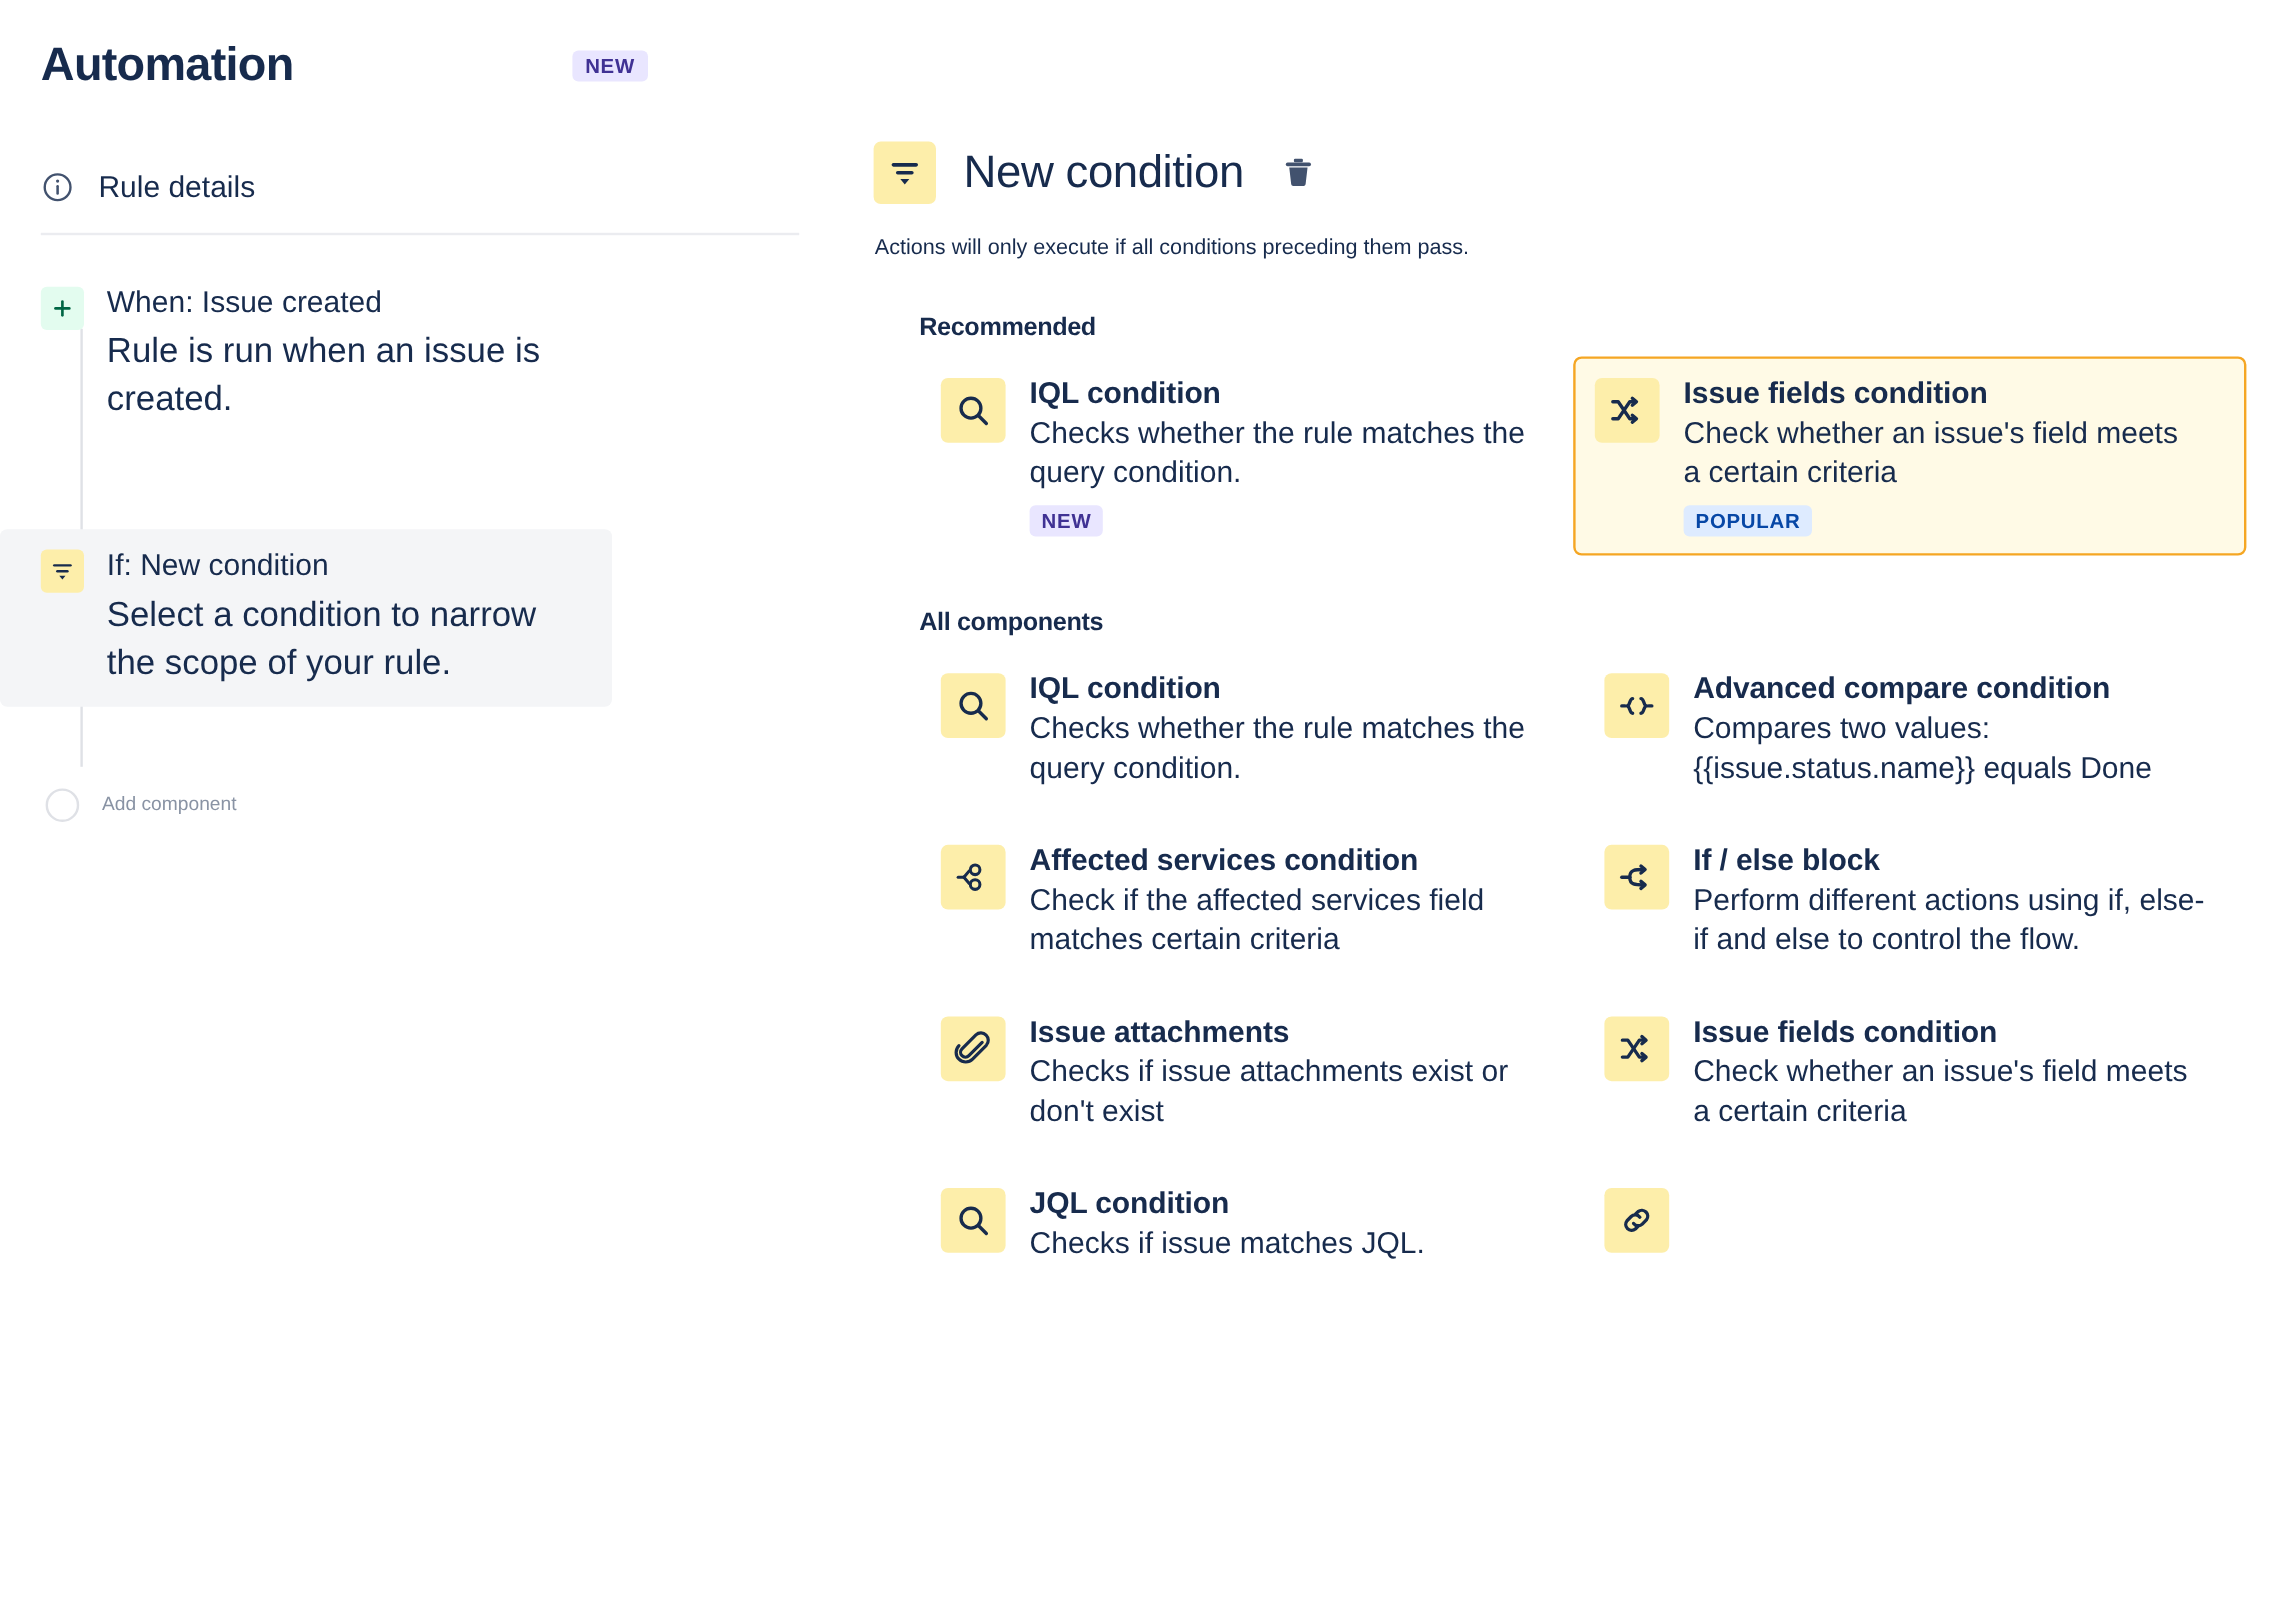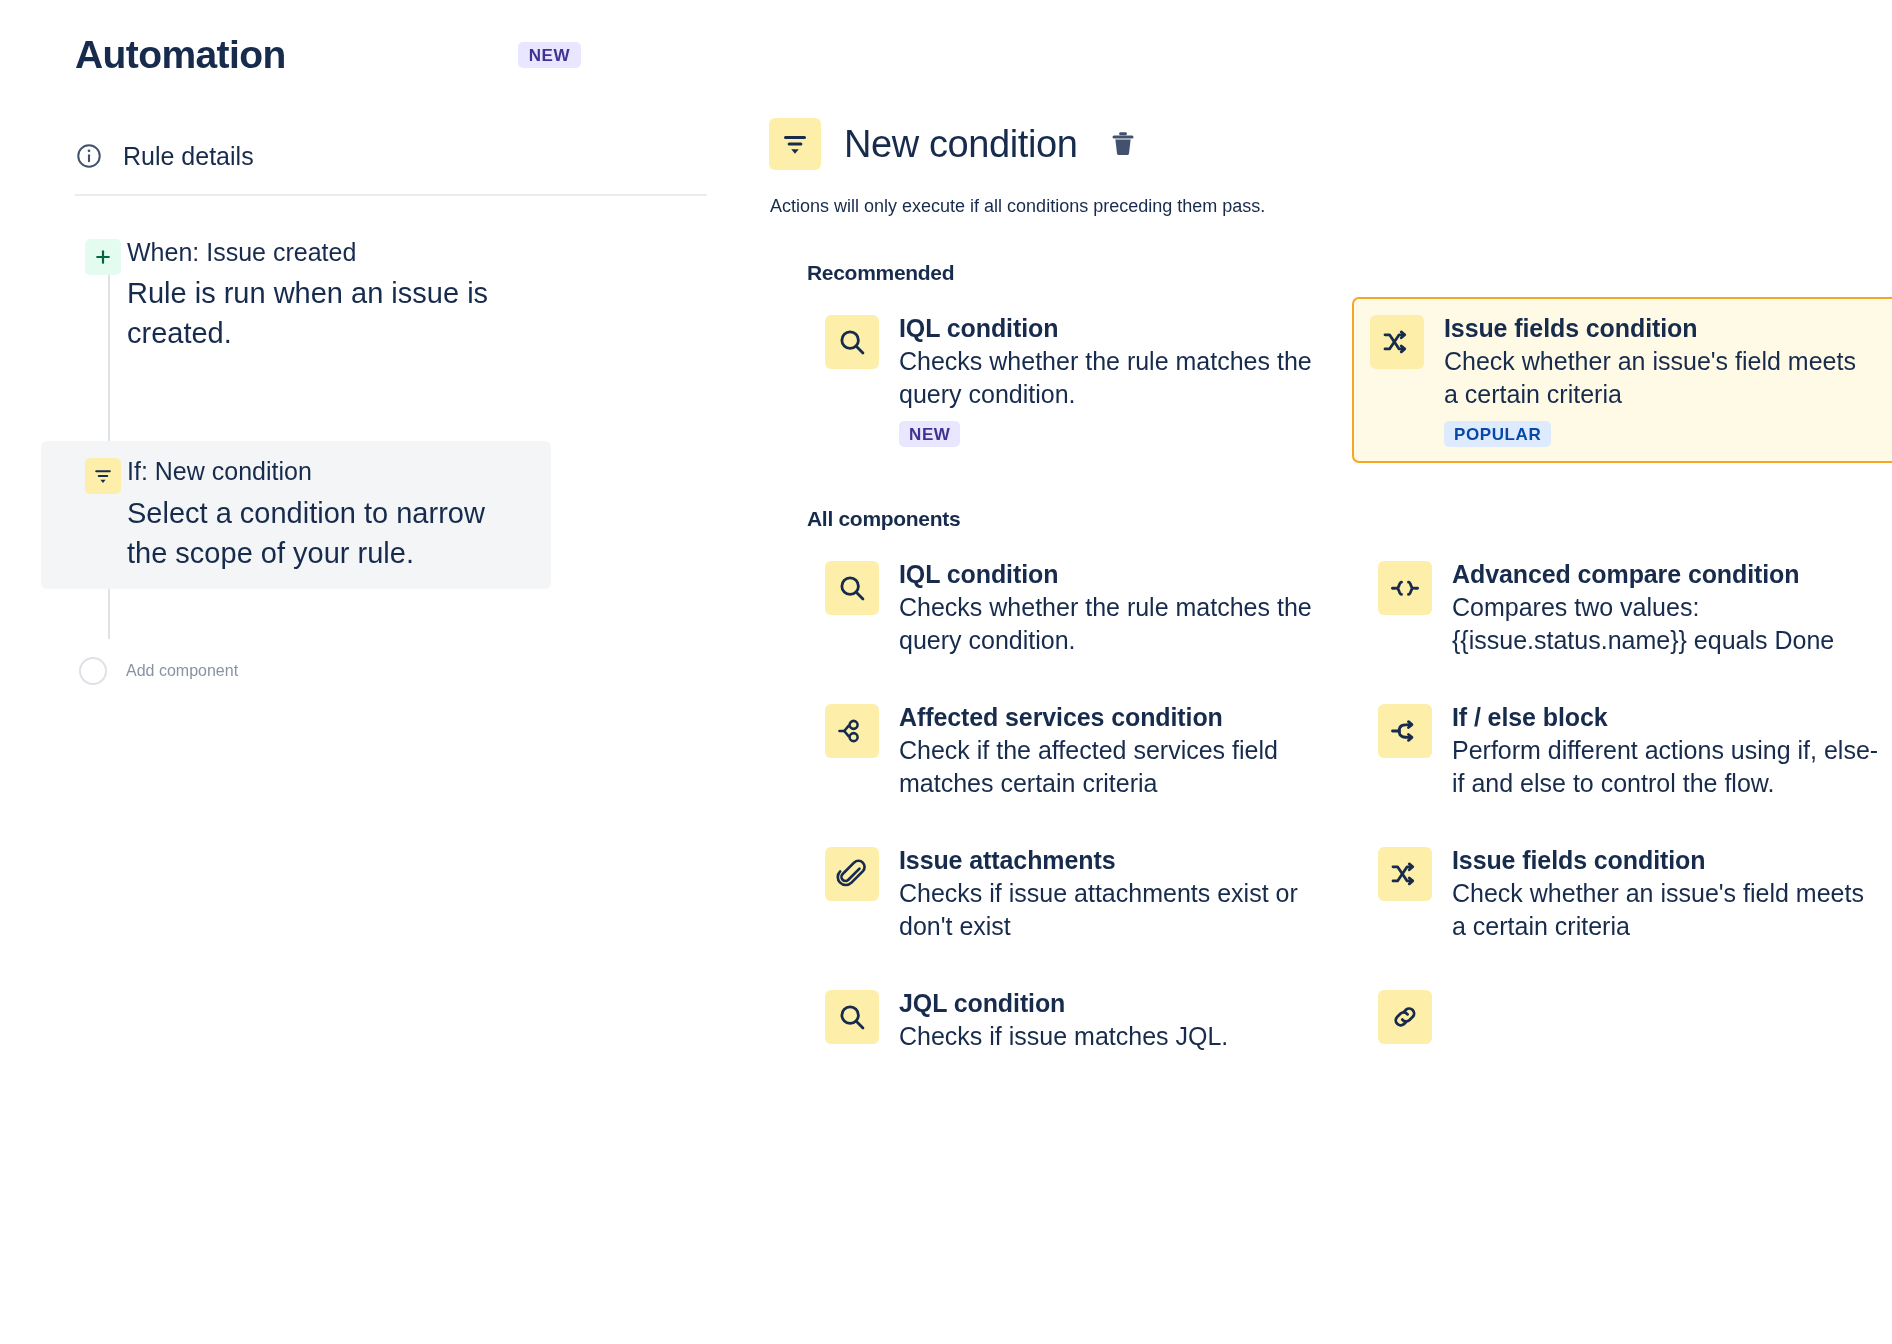--- a/index.html
+++ b/index.html
@@ -12,21 +12,20 @@
     color: #172b4d;
     overflow: hidden;
   }
 
   .page {
     position: relative;
     width: 1496px;
     height: 1344px;
     display: flex;
     background: #ffffff;
-    margin-left: 41px;
   }
 
   
   .left-panel {
     width: 700px;
     flex: 0 0 700px;
     padding: 22px 0 0 0;
     position: relative;
   }
 
@@ -87,22 +86,22 @@
     top: 52px;
     bottom: 86px;
     width: 2px;
     background: #dfe1e6;
     z-index: 0;
   }
 
   .step {
     position: relative;
     display: flex;
-    gap: 6px;
-    padding: 14px 26px 16px 44px;
+    gap: 19px;
+    padding: 14px 26px 16px 34px;
     z-index: 1;
   }
   .step.selected {
     background: #f4f5f7;
     border-radius: 6px;
     margin-right: 190px;
   }
   .step-icon {
     flex: 0 0 auto;
     width: 36px;

